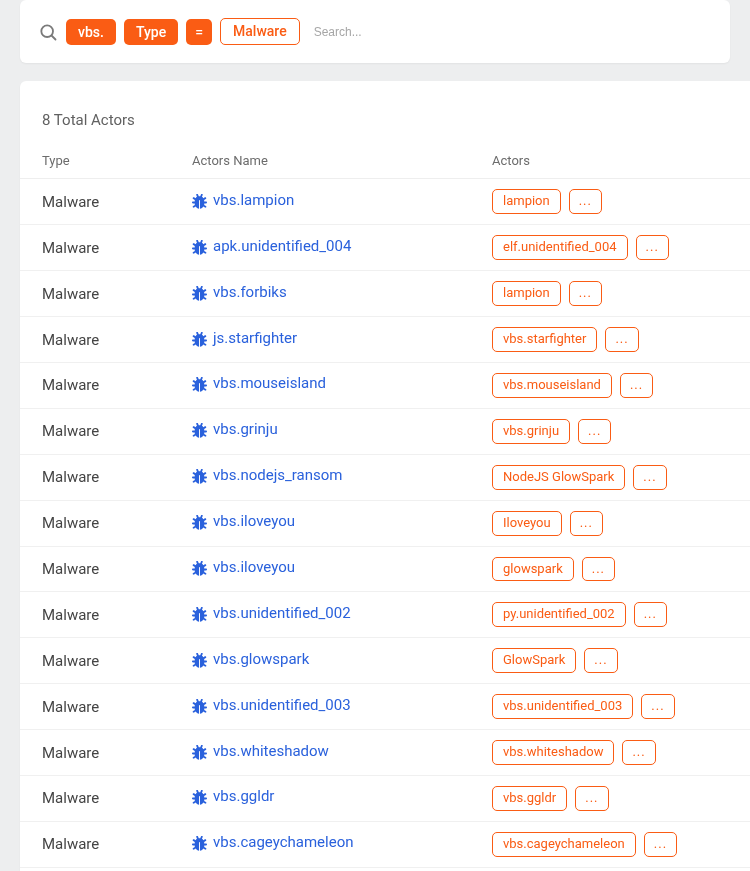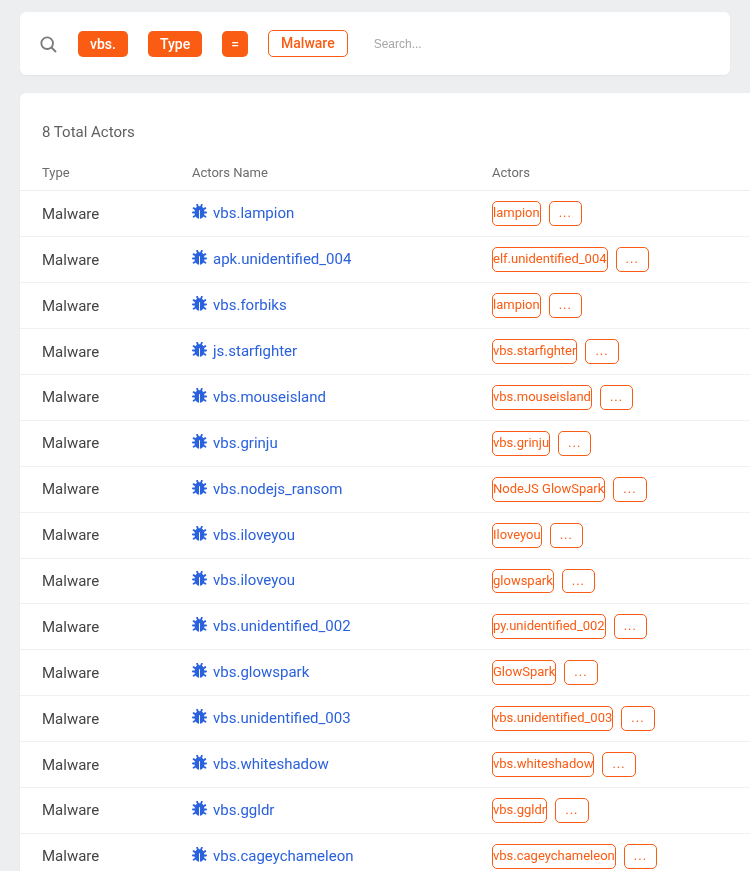--- a/index.html
+++ b/index.html
@@ -6,27 +6,27 @@
   body {
     margin: 0;
     padding: 0;
     background: #edeeef;
     font-family: -apple-system, BlinkMacSystemFont, "Segoe UI", Roboto, Arial, sans-serif;
     font-size: 14px;
     color: #5a5a5a;
   }
   .searchbar-card {
     background: #fff;
-    margin: 12px 20px 18px 20px;
+    margin: 0 20px 18px 20px;
     border-radius: 6px;
     box-shadow: 0 1px 2px rgba(0,0,0,.05);
     padding: 18px 18px;
     display: flex;
     align-items: center;
-    gap: 20px;
+    gap: 8px;
   }
   .search-icon { display:inline-flex; align-items:center; }
   .search-icon svg { width:20px; height:20px; stroke:#7a7a7a; }
   .chip {
     background: #fa5c14;
     color: #fff;
     border-radius: 5px;
     padding: 6px 12px;
     font-size: 14px;
     font-weight: 500;
@@ -86,31 +86,31 @@
     vertical-align: middle;
     font-size: 15px;
   }
   td.type-cell { color:#444; width: 150px;}
   td.group-cell { width: 300px; }
   .group-link {
     color: #2a61dc;
     text-decoration: none;
     font-weight: 400;
     display: inline-flex;
-    align-items: flex-start;
+    align-items: flex-end;
     gap: 6px;
   }
   .bug-icon { color:#2a61dc; display:inline-flex; }
   .bug-icon svg { width:15px; height:15px; fill:#2a61dc; }
   .alias-tag {
     display:inline-block;
     border:1px solid #fa5c14;
     color:#fa5c14;
     border-radius:5px;
-    padding: 3px 0;
+    padding: 3px 10px;
     font-size:13px;
     margin-right:8px;
     line-height:1.3;
     background:#fff;
   }
   .alias-more {
     display:inline-block;
     border:1px solid #fa5c14;
     color:#fa5c14;
     border-radius:5px;

